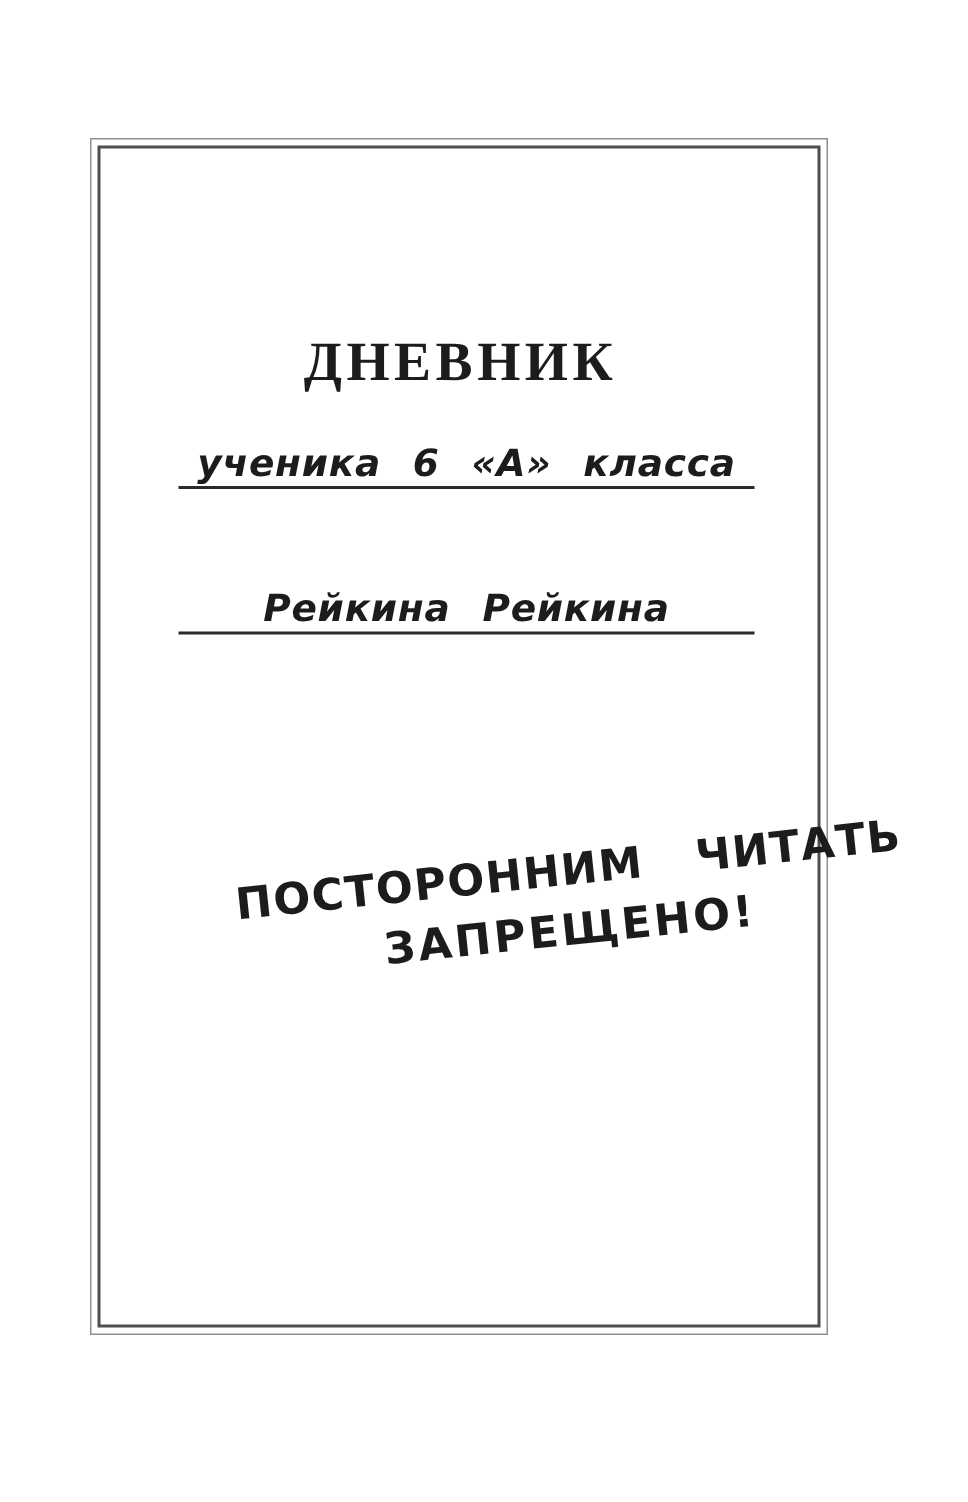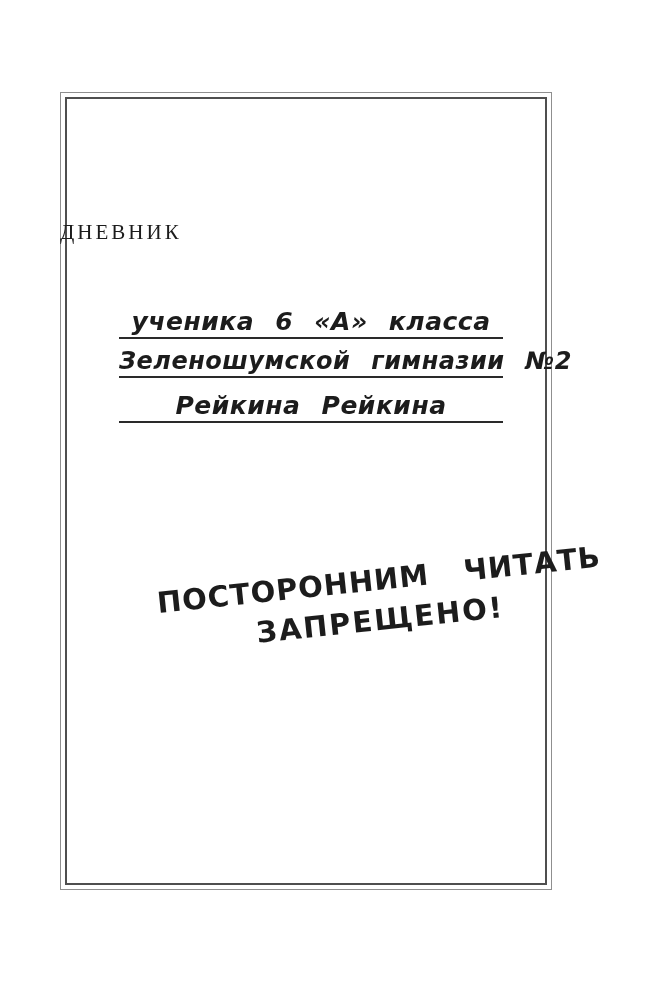--- a/index.html
+++ b/index.html
@@ -31,23 +31,24 @@
   }
   .frame-inner {
     position: absolute;
     inset: 4px;
     border: 2px solid var(--frame-inner);
   }
   
   .title {
     position: absolute;
     left: 60px; top: 220px; width: 494px;
+    text-align: center;
     font-family: "Liberation Serif", "DejaVu Serif", serif;
-    font-size: 21px;
-    font-weight: 400;
+    font-size: 37px;
+    font-weight: 700;
     letter-spacing: 3px;
     color: var(--text);
     white-space: nowrap;
   }
   
   .form-line {
     position: absolute;
     left: 119px; width: 384px;
     height: 34px;
     line-height: 34px;
@@ -56,21 +57,21 @@
     font-family: "DejaVu Sans", sans-serif;
     font-weight: 700;
     font-style: italic;
     font-size: 25px;
     letter-spacing: 0.5px;
     word-spacing: 12px;
     white-space: nowrap;
     overflow: visible;
     color: var(--text);
   }
-  .form-line-1 { top: 305px; }
+  .form-line-1 { top: 292px; }
   .form-line-2 { top: 344px; font-size: 24px; }
   .form-line-3 { top: 389px; }
   
   .stamp {
     position: absolute;
     left: 158px; top: 560px;
     width: 440px;
     transform: rotate(-6deg);
     text-align: center;
     font-family: "DejaVu Sans", sans-serif;
@@ -94,23 +95,20 @@
   <div class="frame-outer">
     <div class="frame-inner"></div>
   </div>
 
   <div class="title">ДНЕВНИК</div>
 
   <div class="form-line form-line-1">
     <span>ученика 6 «А» класса</span>
   </div>
 
-  <div class="form-line form-line-2">
-    <span>Зеленошумской гимназии №2</span>
-  </div>
 
   <div class="form-line form-line-3">
     <span>Рейкина Рейкина</span>
   </div>
 
   <div class="stamp">
     <div class="stamp-line stamp-line-1">ПОСТОРОННИМ ЧИТАТЬ</div>
     <div class="stamp-line stamp-line-2">ЗАПРЕЩЕНО!</div>
   </div>
 

